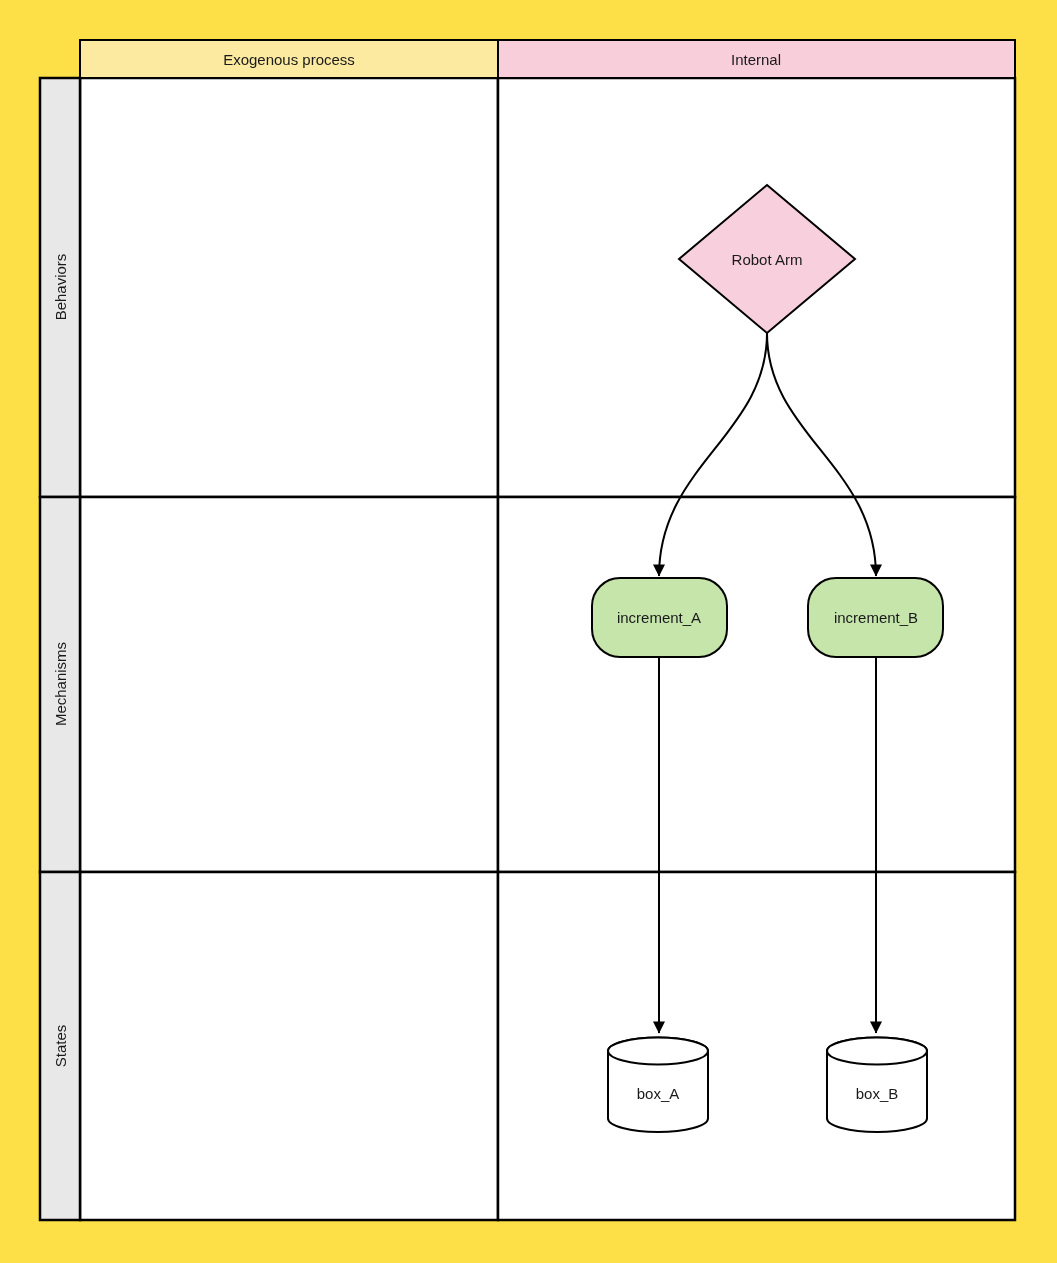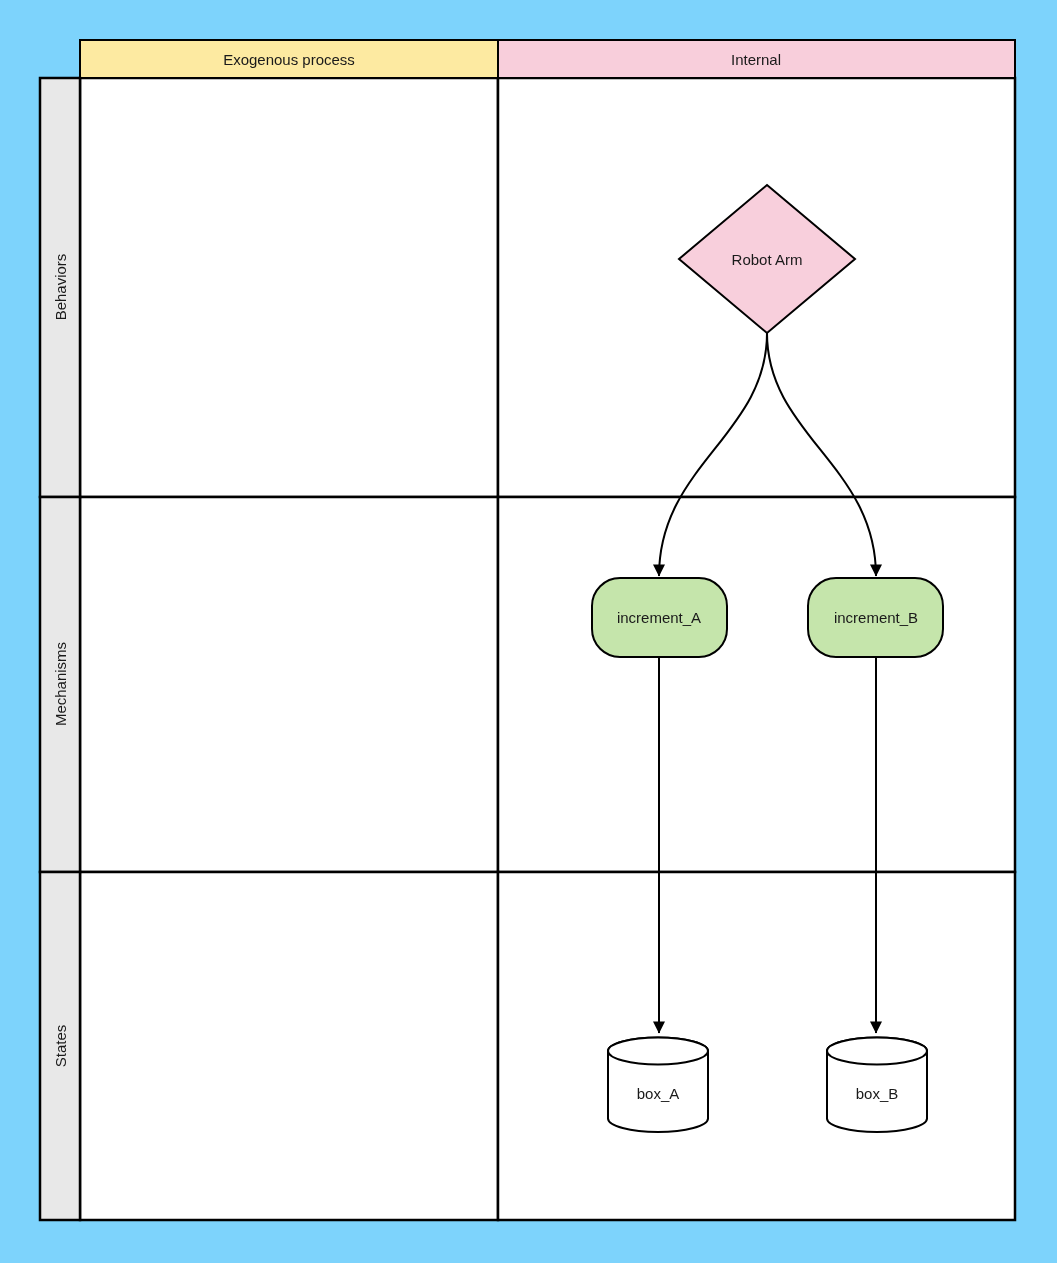--- a/index.html
+++ b/index.html
@@ -4,21 +4,21 @@
 <style>
   html, body {
     margin: 0;
     padding: 0;
     background: #ffffff;
   }
   .canvas {
     position: relative;
     width: 1057px;
     height: 1263px;
-    background: #7dd3fc;
+    background: #fde047;
     font-family: "Liberation Sans", sans-serif;
   }
   svg text {
     font-family: "Liberation Sans", sans-serif;
     font-size: 15px;
     fill: #1a1a1a;
   }
   svg .row-label {
     font-size: 15px;
     fill: #1a1a1a;

